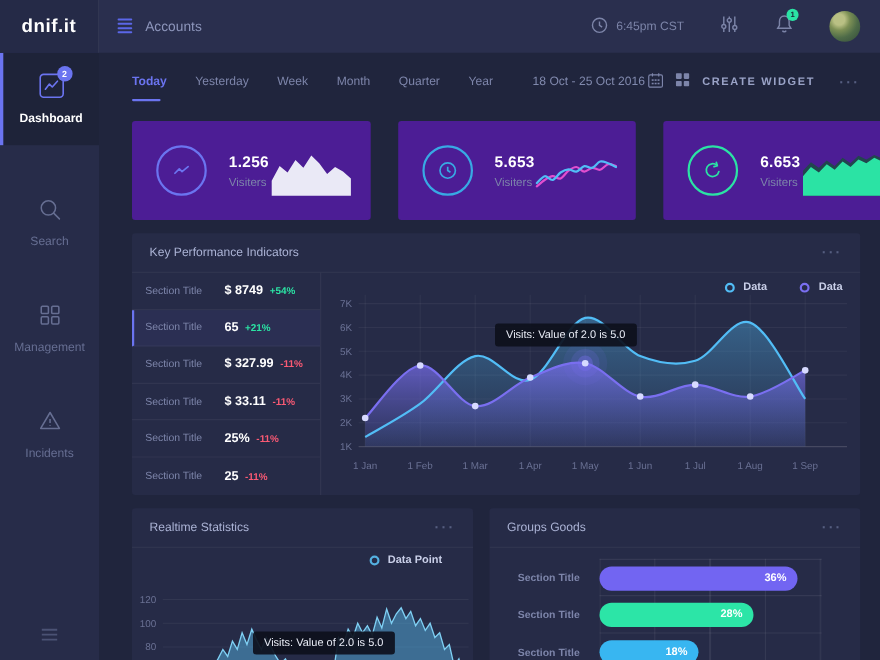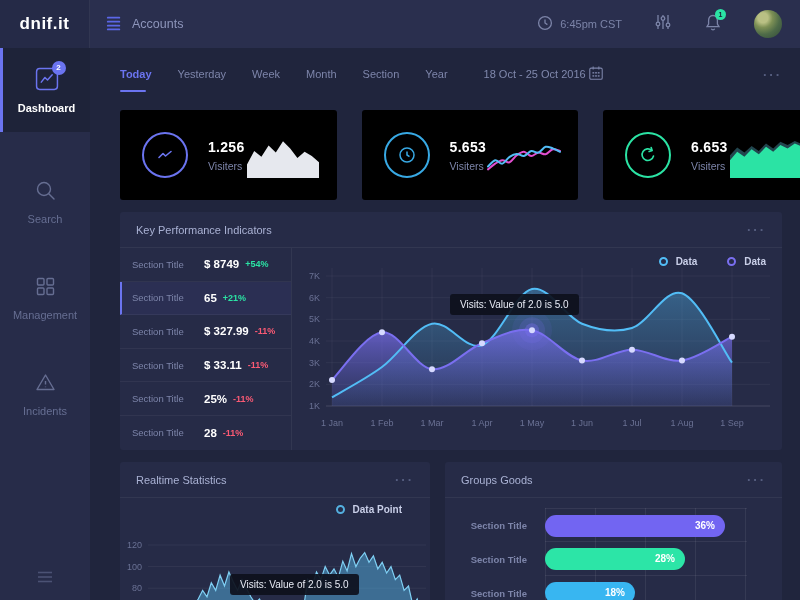--- a/index.html
+++ b/index.html
@@ -42,21 +42,21 @@
   .tab { color:#7d85aa; cursor:pointer; position:relative; padding:6px 0; }
   .tab.active { color:#6b74f0; font-weight:bold; }
   .tab.active::after { content:""; position:absolute; left:0; bottom:-6px; width:26px; height:2px; background:#6b74f0; border-radius:1px; }
   .daterange { display:flex; align-items:center; gap:2px; margin-left:36px; color:#8089ad; }
   .tb-actions { margin-left:auto; display:flex; align-items:center; gap:22px; }
   .create-widget { display:flex; align-items:center; gap:10px; color:#9aa3c7; font-size:10px; font-weight:bold; letter-spacing:1.5px; cursor:pointer; }
   .dots { color:#565e80; font-size:13px; font-weight:bold; letter-spacing:2px; cursor:pointer; line-height:1; }
 
   
   .cards { display:flex; gap:25px; margin-top:10px; }
-  .card { flex:1; height:90px; background:#000000; border-radius:3px; display:flex; align-items:center; padding:0 16px 0 22px; }
+  .card { flex:1; height:90px; background:#4c1d95; border-radius:3px; display:flex; align-items:center; padding:0 16px 0 22px; }
   .card .circle { width:46px; height:46px; border-radius:50%; border:2px solid; display:flex; align-items:center; justify-content:center; flex:0 0 auto; }
   .card .c-text { margin-left:20px; }
   .card .c-val { font-size:14px; font-weight:bold; color:#fff; letter-spacing:.3px; }
   .card .c-lab { font-size:10.5px; color:#7d85aa; margin-top:5px; }
   .card svg.spark { margin-left:auto; width:76px; height:48px; }
 
   
   .panel { background:#262b47; border-radius:3px; }
   .panel-head { height:36px; display:flex; align-items:center; justify-content:space-between; padding:0 16px;
                 border-bottom:1px solid rgba(255,255,255,.06); }
@@ -201,21 +201,21 @@
   </aside>
 
   <main class="main">
 
     <div class="toolbar">
       <div class="tabs">
         <span class="tab active">Today</span>
         <span class="tab">Yesterday</span>
         <span class="tab">Week</span>
         <span class="tab">Month</span>
-        <span class="tab">Section</span>
+        <span class="tab">Quarter</span>
         <span class="tab">Year</span>
       </div>
       <div class="daterange">
         <span>18 Oct - 25 Oct 2016</span>
         <span>
           <svg width="16" height="16" viewBox="0 0 18 18" fill="none" stroke="#7d85aa" stroke-width="1.2">
               <rect x="2" y="3.5" width="14" height="12.5" rx="1.5"></rect>
               <line x1="5.8" y1="1.8" x2="5.8" y2="5"></line>
               <line x1="12.2" y1="1.8" x2="12.2" y2="5"></line>
               <g fill="#7d85aa" stroke="none">
@@ -223,20 +223,31 @@
                 <rect x="8" y="8" width="2" height="1.6"></rect>
                 <rect x="11" y="8" width="2" height="1.6"></rect>
                 <rect x="5" y="11.5" width="2" height="1.6"></rect>
                 <rect x="8" y="11.5" width="2" height="1.6"></rect>
                 <rect x="11" y="11.5" width="2" height="1.6"></rect>
               </g>
             </svg>
         </span>
       </div>
       <div class="tb-actions">
+        <span class="create-widget">
+          <span>
+            <svg width="15" height="15" viewBox="0 0 20 20" fill="#7d85aa">
+                <rect x="2" y="2" width="7" height="7" rx="1"></rect>
+                <rect x="11.5" y="2" width="6.5" height="7" rx="1"></rect>
+                <rect x="2" y="11.5" width="7" height="6.5" rx="1"></rect>
+                <rect x="11.5" y="11.5" width="6.5" height="6.5" rx="1"></rect>
+              </svg>
+          </span>
+          <span>CREATE WIDGET</span>
+        </span>
         <span class="dots">···</span>
       </div>
     </div>
 
     <div class="cards">
       <div class="card">
         <span class="circle" style="border-color:#6b74f0">
           <svg width="20" height="20" viewBox="0 0 20 20" fill="none" stroke="#6b74f0" stroke-width="1.6" stroke-linecap="round" stroke-linejoin="round">
               <polyline points="4,12.5 8,8.5 10.5,11 16,6.5"></polyline>
             </svg>
@@ -310,21 +321,21 @@
             <span class="k-val">$ 33.11</span>
             <span class="delta" style="color: rgb(251, 90, 116);">-11%</span>
           </div>
           <div class="kpi-row">
             <span class="k-lab">Section Title</span>
             <span class="k-val">25%</span>
             <span class="delta" style="color: rgb(251, 90, 116);">-11%</span>
           </div>
           <div class="kpi-row">
             <span class="k-lab">Section Title</span>
-            <span class="k-val">28</span>
+            <span class="k-val">25</span>
             <span class="delta" style="color: rgb(251, 90, 116);">-11%</span>
           </div>
         </div>
         <div class="kpi-chart">
           <svg id="kpiChart" width="490" height="202" viewBox="0 0 490 202">
             <defs>
               <linearGradient id="gradPurple" x1="0" y1="0" x2="0" y2="1">
                 <stop offset="0" stop-color="#7a6ff0" stop-opacity="0.72"></stop>
                 <stop offset="1" stop-color="#5b62c8" stop-opacity="0.16"></stop>
               </linearGradient>

